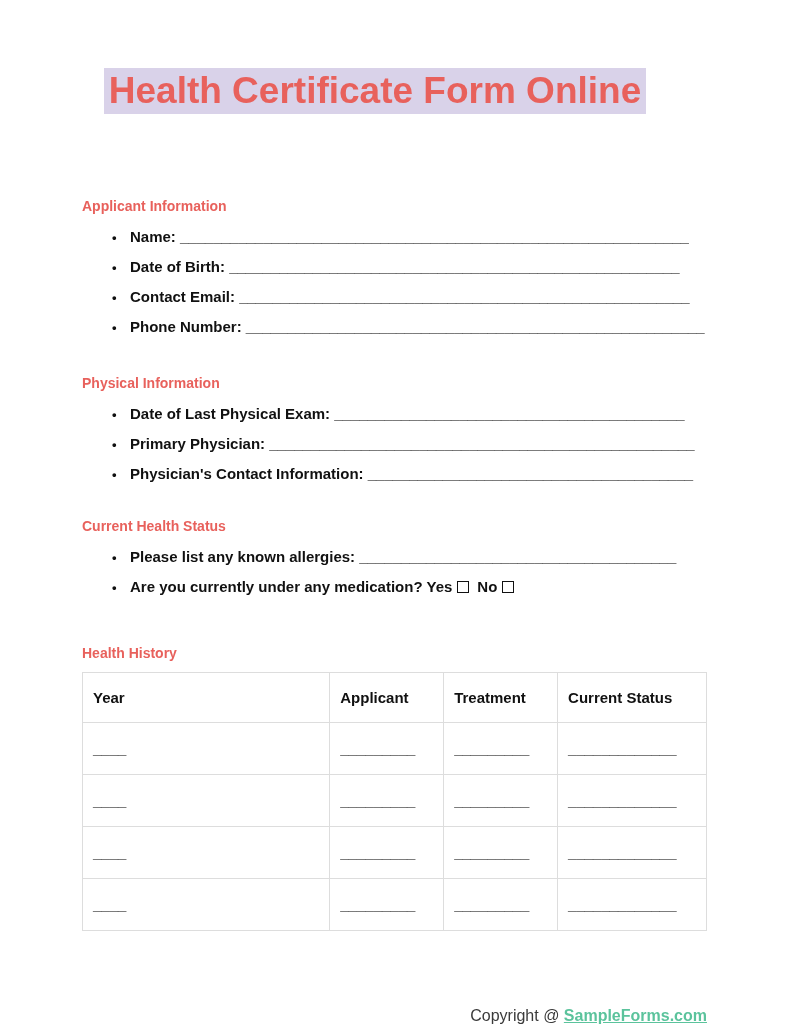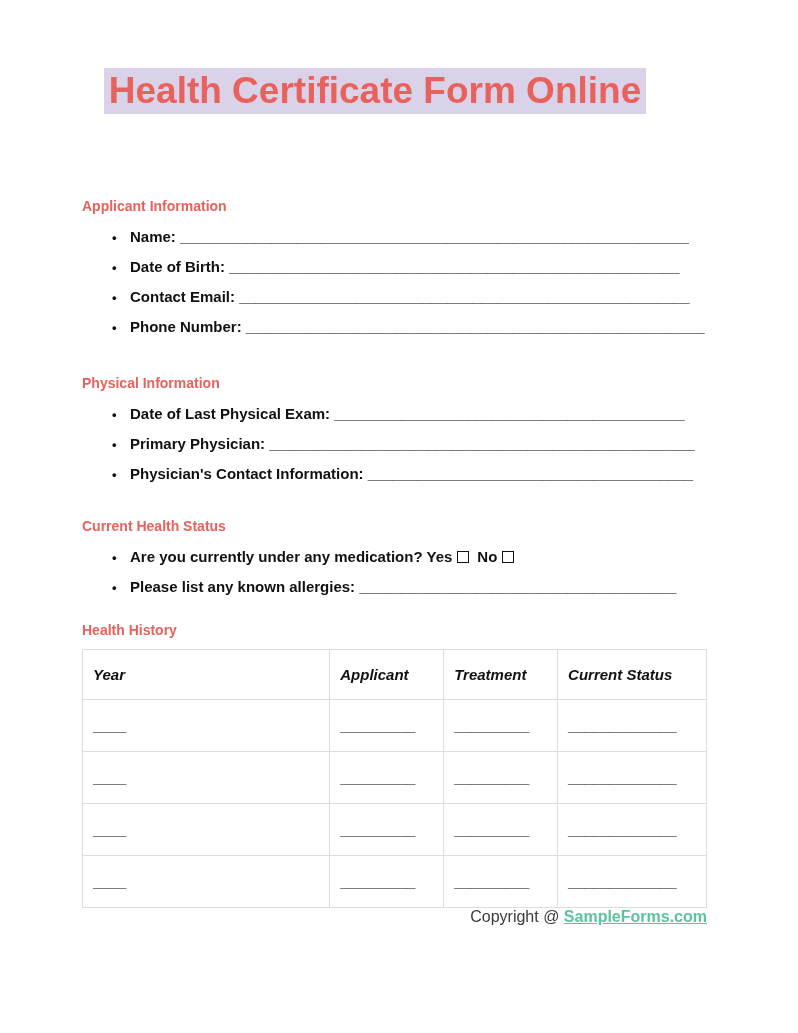--- a/index.html
+++ b/index.html
@@ -30,21 +30,21 @@
   
   .content{margin-left:82px;width:625px;}
 
   .sec-heading{
     margin:0;color:var(--accent-red);
     font-size:14px;font-weight:bold;line-height:18px;
   }
   .sec-applicant{margin-top:83px;}
   .sec-medical{margin-top:32px;}
   .sec-status{margin-top:28px;}
-  .sec-history{margin-top:19px;}
+  .sec-history{margin-top:42px;}
 
   ul.fields{list-style:none;margin:7px 0 0 0;padding:0;}
   li.field{
     font-size:15px;font-weight:bold;line-height:29px;
     padding-left:30px;white-space:nowrap;color:var(--text-black);
   }
   .bullet{
     display:inline-block;width:18px;font-size:13px;color:var(--text-black);
   }
   .blank{letter-spacing:0;font-weight:bold;}
@@ -59,30 +59,30 @@
   
   table.history{
     margin-top:10px;width:625px;border-collapse:collapse;
     font-size:15px;
   }
   table.history th,table.history td{
     border:1px solid var(--table-border);
     text-align:left;vertical-align:middle;padding:0 0 0 10px;
     font-weight:bold;color:var(--text-black);
   }
-  table.history th{height:50px;font-style:italic;}
+  table.history th{height:50px;}
   table.history td{height:52px;}
   .col-year{width:248px;}
   .col-condition{width:114px;}
   .col-treatment{width:114px;}
   .col-status{width:149px;}
 
   
   .footer{
-    width:625px;text-align:right;
+    margin-top:76px;width:625px;text-align:right;
     font-size:16px;color:var(--footer-gray);white-space:nowrap;
   }
   .footer-link{
     color:var(--link-green);font-weight:bold;text-decoration:underline;
     cursor:pointer;
   }
 </style>
 </head>
 <body>
 
@@ -124,24 +124,24 @@
         <li class="field">
           <span class="bullet">•</span><span>Physician's Contact Information: </span><span class="blank">_______________________________________</span>
         </li>
       </ul>
     </section>
 
     <section class="sec-status">
       <h2 class="sec-heading">Current Health Status</h2>
       <ul class="fields">
         <li class="field">
-          <span class="bullet">•</span><span>Are you currently under any medication? </span><span>Yes</span><span class="checkbox"></span><span class="cb-label">No</span><span class="checkbox"></span>
+          <span class="bullet">•</span><span>Please list any known allergies: </span><span class="blank">______________________________________</span>
         </li>
         <li class="field">
-          <span class="bullet">•</span><span>Please list any known allergies: </span><span class="blank">______________________________________</span>
+          <span class="bullet">•</span><span>Are you currently under any medication? </span><span>Yes</span><span class="checkbox"></span><span class="cb-label">No</span><span class="checkbox"></span>
         </li>
       </ul>
     </section>
 
     <section class="sec-history">
       <h2 class="sec-heading">Health History</h2>
       <table class="history">
         <colgroup>
           <col class="col-year">
             <col class="col-condition">

